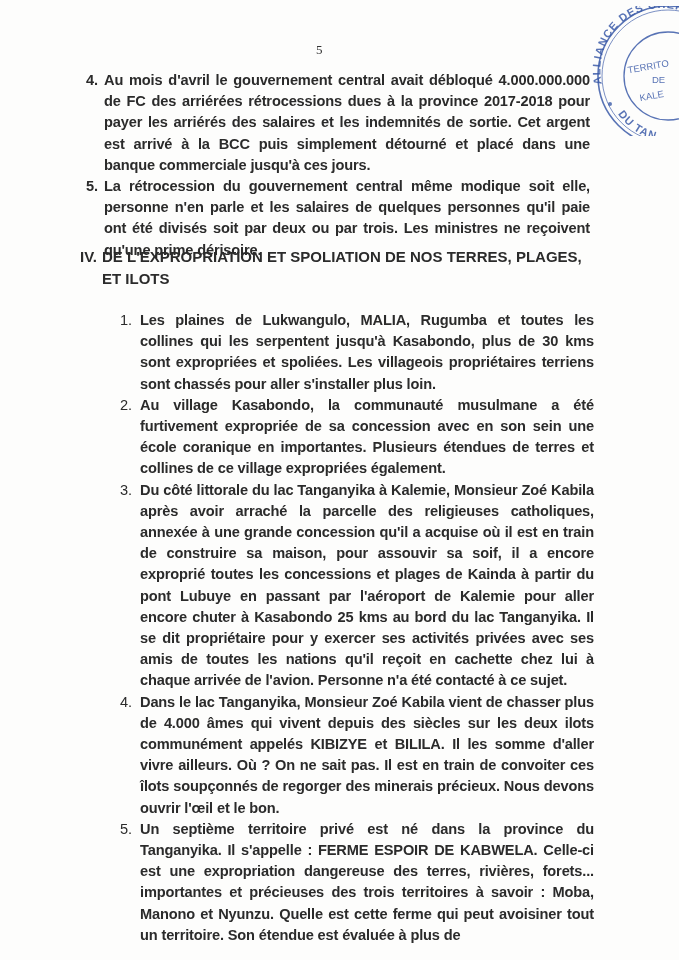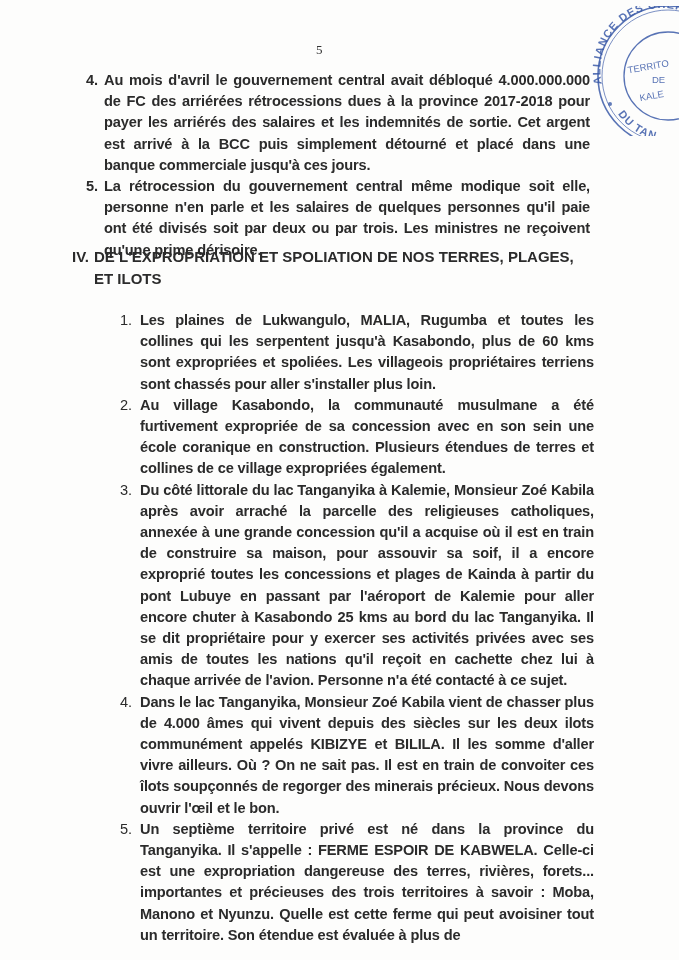--- a/index.html
+++ b/index.html
@@ -29,21 +29,21 @@
   .item { position: relative; }
   .item .num {
     position: absolute; font-weight: normal;
   }
   .item .num.bold { font-weight: bold; }
   .item .txt { display: block; font-weight: bold; }
   .top-list { left: 80px; top: 70px; width: 510px; }
   .top-list .item { padding-left: 24px; }
   .top-list .item .num { left: 6px; top: 0; }
   .section {
-    position: absolute; left: 72px; top: 246px; width: 510px;
+    position: absolute; left: 80px; top: 246px; width: 510px;
     font-size: 15px; line-height: 22px; font-weight: bold;
   }
   .section .roman { position: absolute; left: 0; top: 0; }
   .section .heading {
     display: block; margin-left: 22px;
     text-underline-offset: 2px;
   }
   .sub-list { left: 116px; top: 310px; width: 478px; }
   .sub-list .item { padding-left: 24px; }
   .sub-list .item .num { left: 4px; top: 0; }
@@ -91,25 +91,25 @@
 </div>
 
 <div class="section">
   <span class="roman">IV.</span>
   <span class="heading">DE L'EXPROPRIATION ET SPOLIATION DE NOS TERRES, PLAGES, ET ILOTS</span>
 </div>
 
 <div class="block sub-list">
   <div class="item">
     <span class="num">1.</span>
-    <span class="txt">Les plaines de Lukwangulo, MALIA, Rugumba et toutes les collines qui les serpentent jusqu'à Kasabondo, plus de 60 kms sont expropriées et spoliées. Les villageois propriétaires terriens sont chassés pour aller s'installer plus loin.</span>
+    <span class="txt">Les plaines de Lukwangulo, MALIA, Rugumba et toutes les collines qui les serpentent jusqu'à Kasabondo, plus de 30 kms sont expropriées et spoliées. Les villageois propriétaires terriens sont chassés pour aller s'installer plus loin.</span>
   </div>
   <div class="item">
     <span class="num">2.</span>
-    <span class="txt">Au village Kasabondo, la communauté musulmane a été furtivement expropriée de sa concession avec en son sein une école coranique en construction. Plusieurs étendues de terres et collines de ce village expropriées également.</span>
+    <span class="txt">Au village Kasabondo, la communauté musulmane a été furtivement expropriée de sa concession avec en son sein une école coranique en importantes. Plusieurs étendues de terres et collines de ce village expropriées également.</span>
   </div>
   <div class="item">
     <span class="num">3.</span>
     <span class="txt">Du côté littorale du lac Tanganyika à Kalemie, Monsieur Zoé Kabila après avoir arraché la parcelle des religieuses catholiques, annexée à une grande concession qu'il a acquise où il est en train de construire sa maison, pour assouvir sa soif, il a encore exproprié toutes les concessions et plages de Kainda à partir du pont Lubuye en passant par l'aéroport de Kalemie pour aller encore chuter à Kasabondo 25 kms au bord du lac Tanganyika. Il se dit propriétaire pour y exercer ses activités privées avec ses amis de toutes les nations qu'il reçoit en cachette chez lui à chaque arrivée de l'avion. Personne n'a été contacté à ce sujet.</span>
   </div>
   <div class="item">
     <span class="num">4.</span>
     <span class="txt">Dans le lac Tanganyika, Monsieur Zoé Kabila vient de chasser plus de 4.000 âmes qui vivent depuis des siècles sur les deux ilots communément appelés KIBIZYE et BILILA. Il les somme d'aller vivre ailleurs. Où ? On ne sait pas. Il est en train de convoiter ces îlots soupçonnés de regorger des minerais précieux. Nous devons ouvrir l'œil et le bon.</span>
   </div>
   <div class="item">

